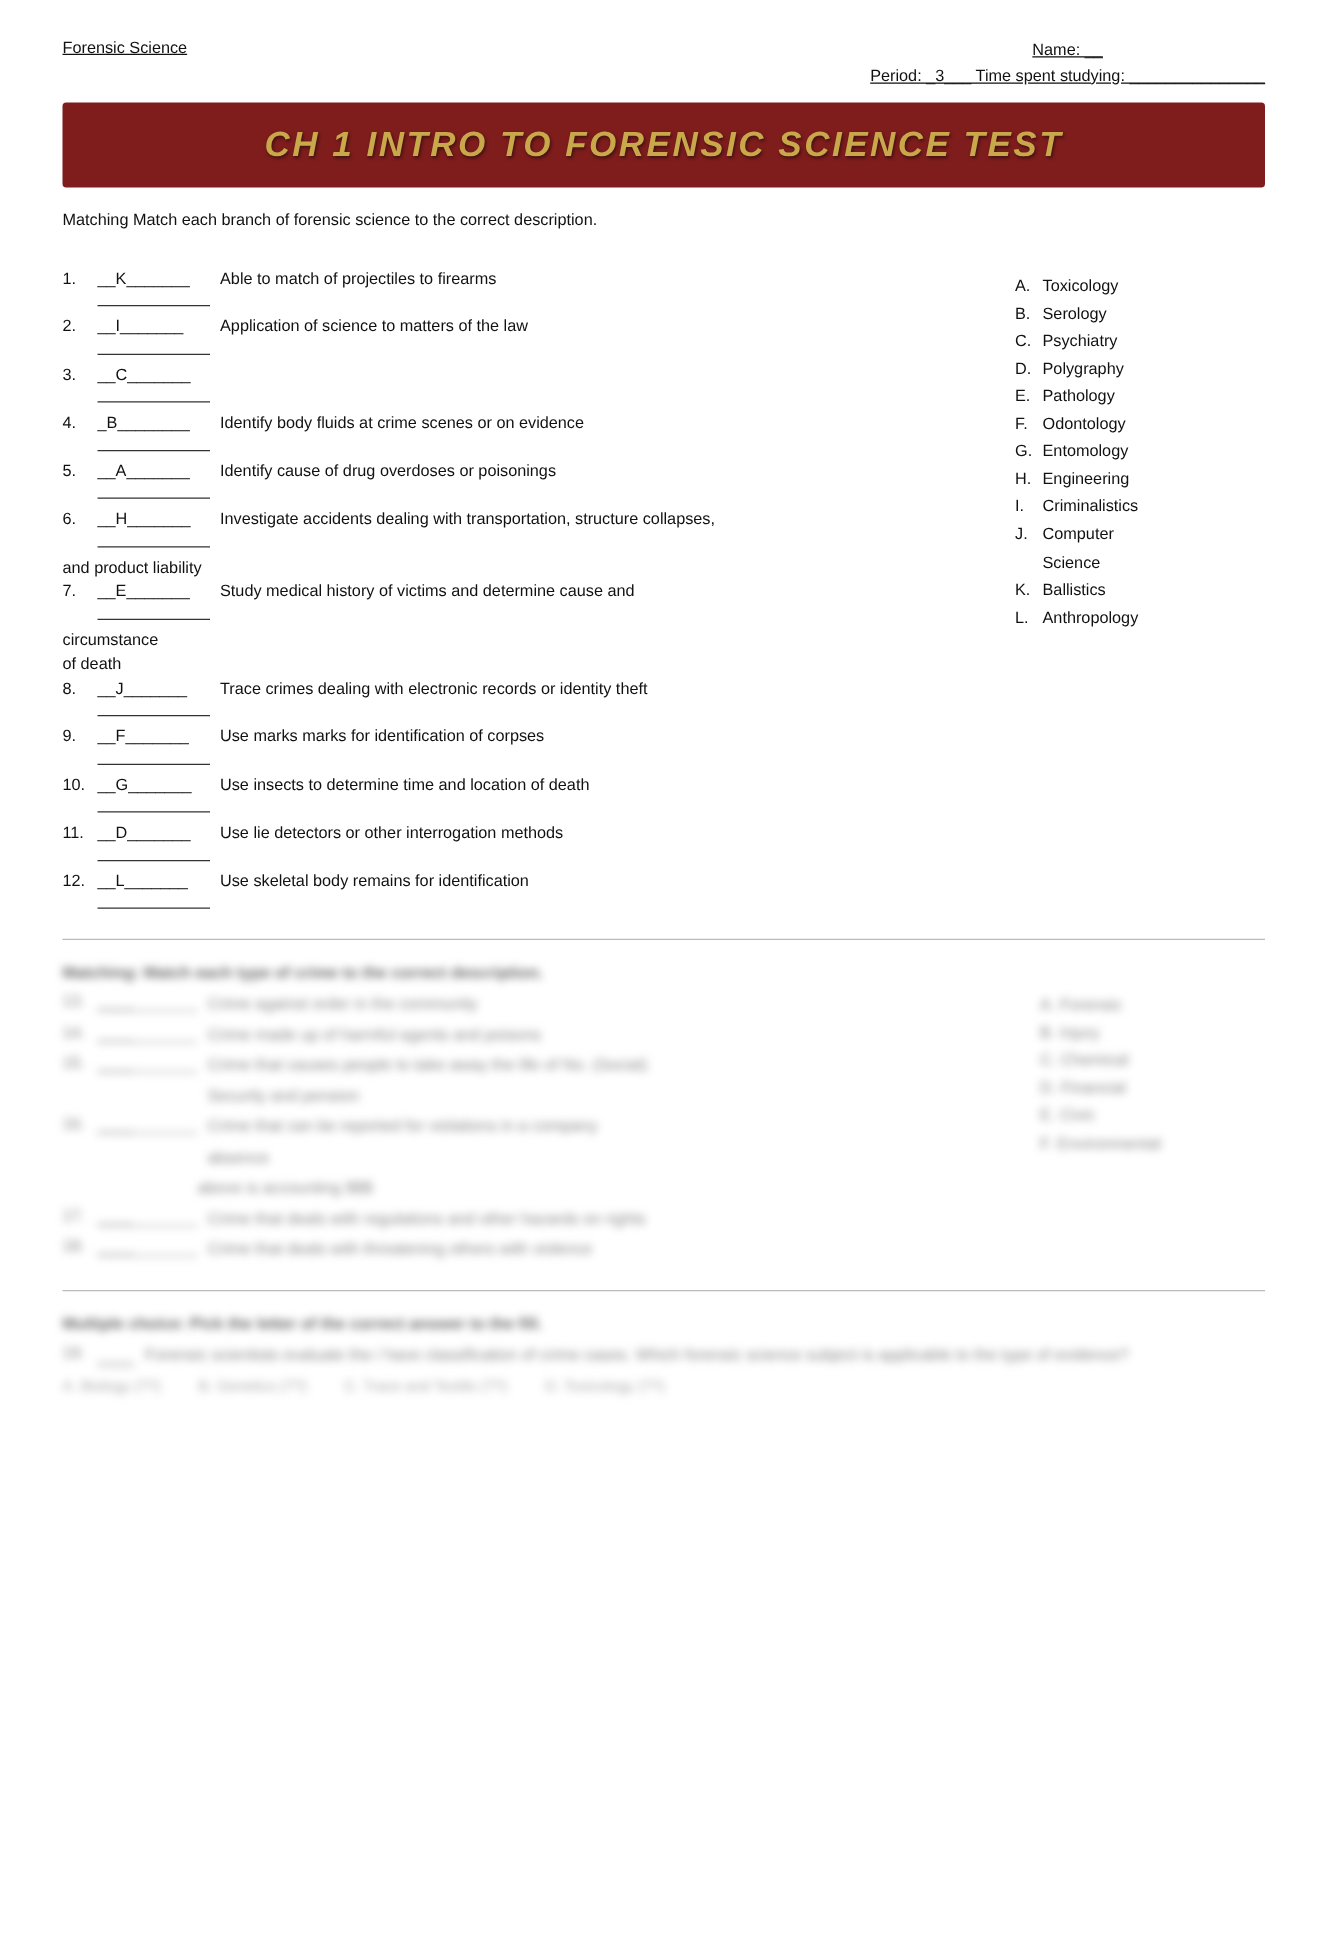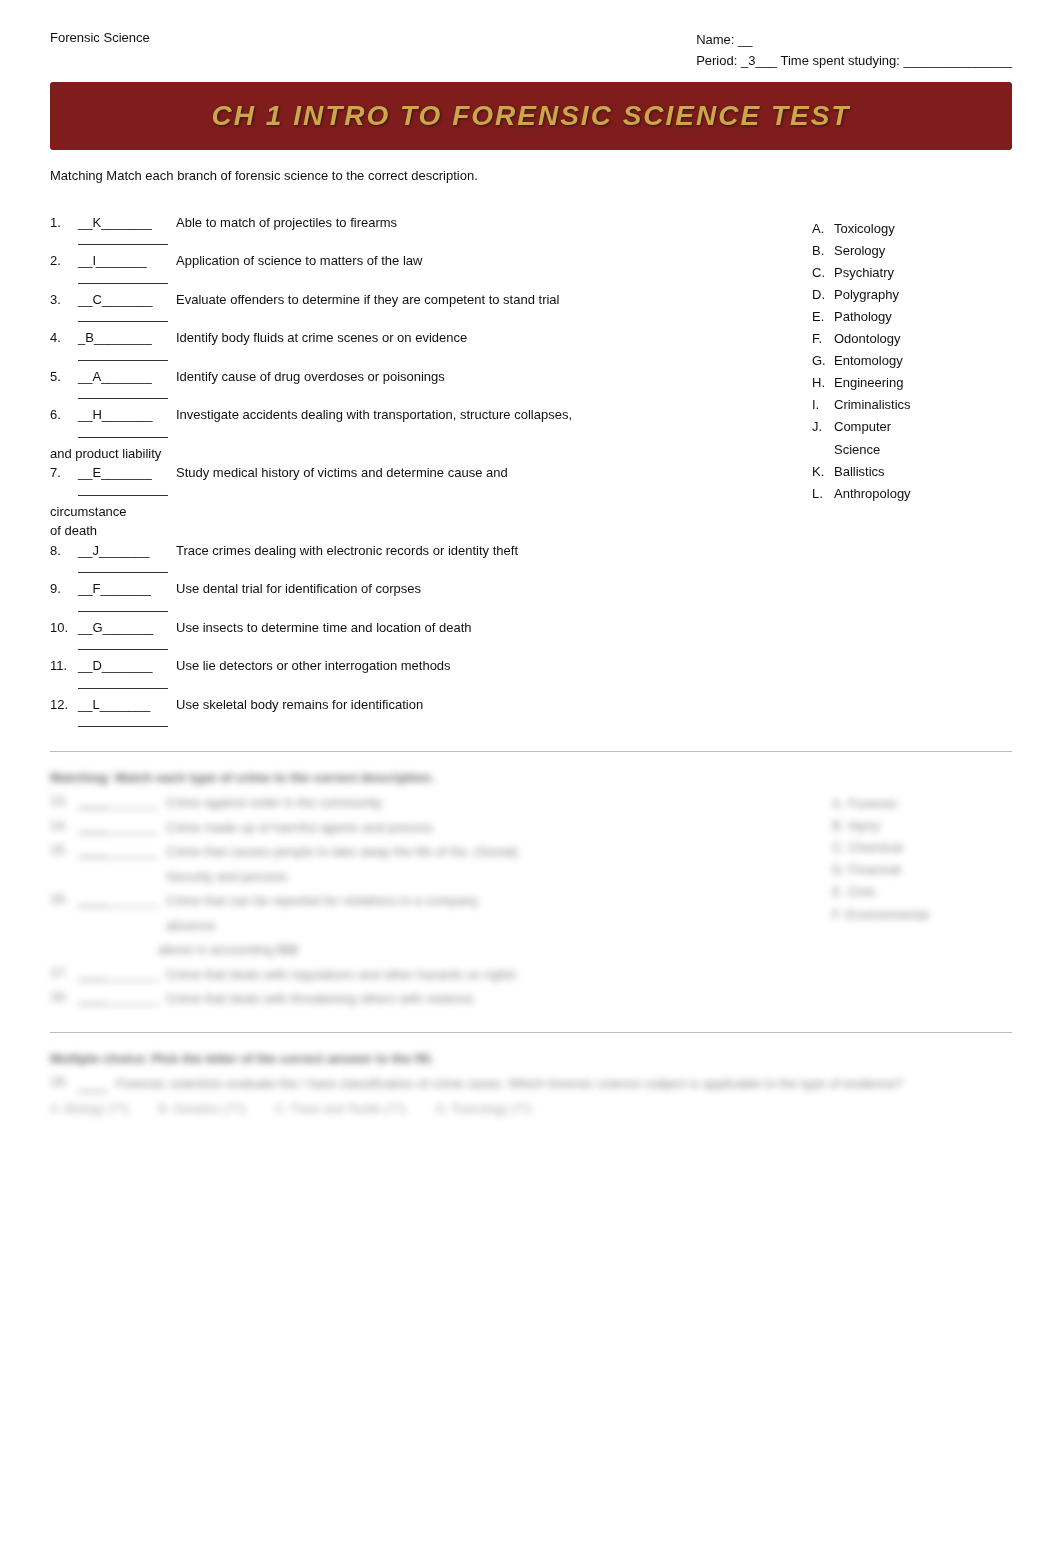--- a/index.html
+++ b/index.html
@@ -10,26 +10,27 @@
       color: #111;
       width: 1062px;
       min-height: 1556px;
       padding: 30px 50px;
     }
     .header {
       display: flex;
       justify-content: space-between;
       align-items: flex-start;
       margin-bottom: 4px;
+      text-decoration: underline;
     }
     .header-left {
       font-size: 13px;
     }
     .header-right {
-      text-align: left;
+      text-align: center;
       font-size: 13px;
       line-height: 1.6;
     }
     .banner {
       background: #7f1d1d;
       color: #c8a84b;
       font-size: 28px;
       font-weight: 900;
       font-style: italic;
       text-align: center;
@@ -176,21 +177,20 @@
       <span class="q-text">Able to match of projectiles to firearms</span>
     </div>
     <div class="q-item">
       <span class="q-num">2.</span>
       <span class="q-blank">__I_______</span>
       <span class="q-text">Application of science to matters of the law</span>
     </div>
     <div class="q-item">
       <span class="q-num">3.</span>
       <span class="q-blank">__C_______</span>
-      <span class="q-text">Evaluate offenders to determine if they are competent to stand trial</span>
     </div>
     <div class="q-item">
       <span class="q-num">4.</span>
       <span class="q-blank">_B________</span>
       <span class="q-text">Identify body fluids at crime scenes or on evidence</span>
     </div>
     <div class="q-item">
       <span class="q-num">5.</span>
       <span class="q-blank">__A_______</span>
       <span class="q-text">Identify cause of drug overdoses or poisonings</span>
@@ -211,21 +211,21 @@
     <div class="q-sub" style="">of death</div>
 
     <div class="q-item">
       <span class="q-num">8.</span>
       <span class="q-blank">__J_______</span>
       <span class="q-text">Trace crimes dealing with electronic records or identity theft</span>
     </div>
     <div class="q-item">
       <span class="q-num">9.</span>
       <span class="q-blank">__F_______</span>
-      <span class="q-text">Use dental trial for identification of corpses</span>
+      <span class="q-text">Use marks marks for identification of corpses</span>
     </div>
     <div class="q-item">
       <span class="q-num">10.</span>
       <span class="q-blank">__G_______</span>
       <span class="q-text">Use insects to determine time and location of death</span>
     </div>
     <div class="q-item">
       <span class="q-num">11.</span>
       <span class="q-blank">__D_______</span>
       <span class="q-text">Use lie detectors or other interrogation methods</span>

